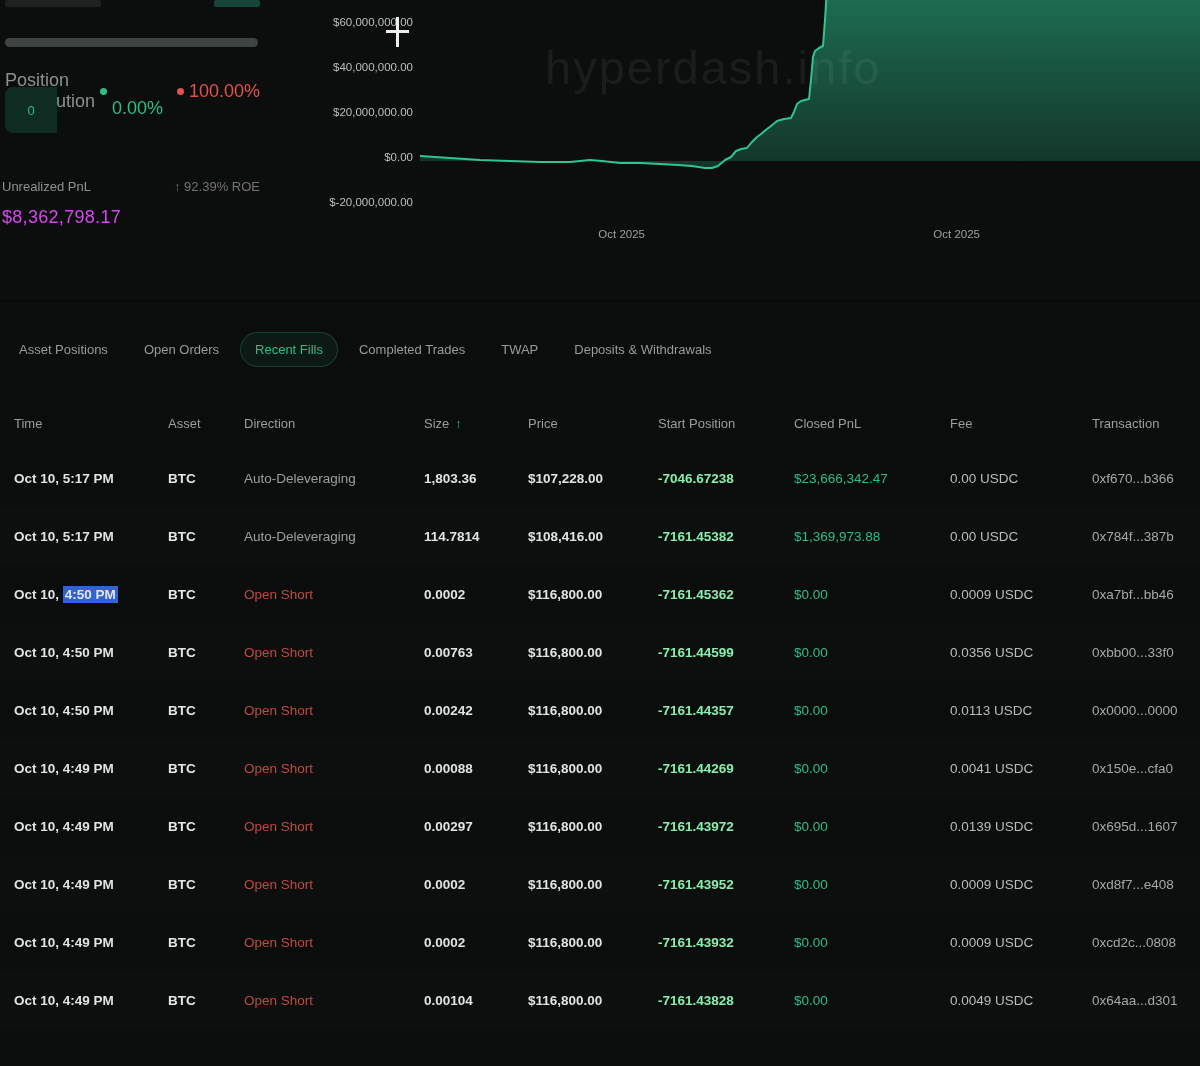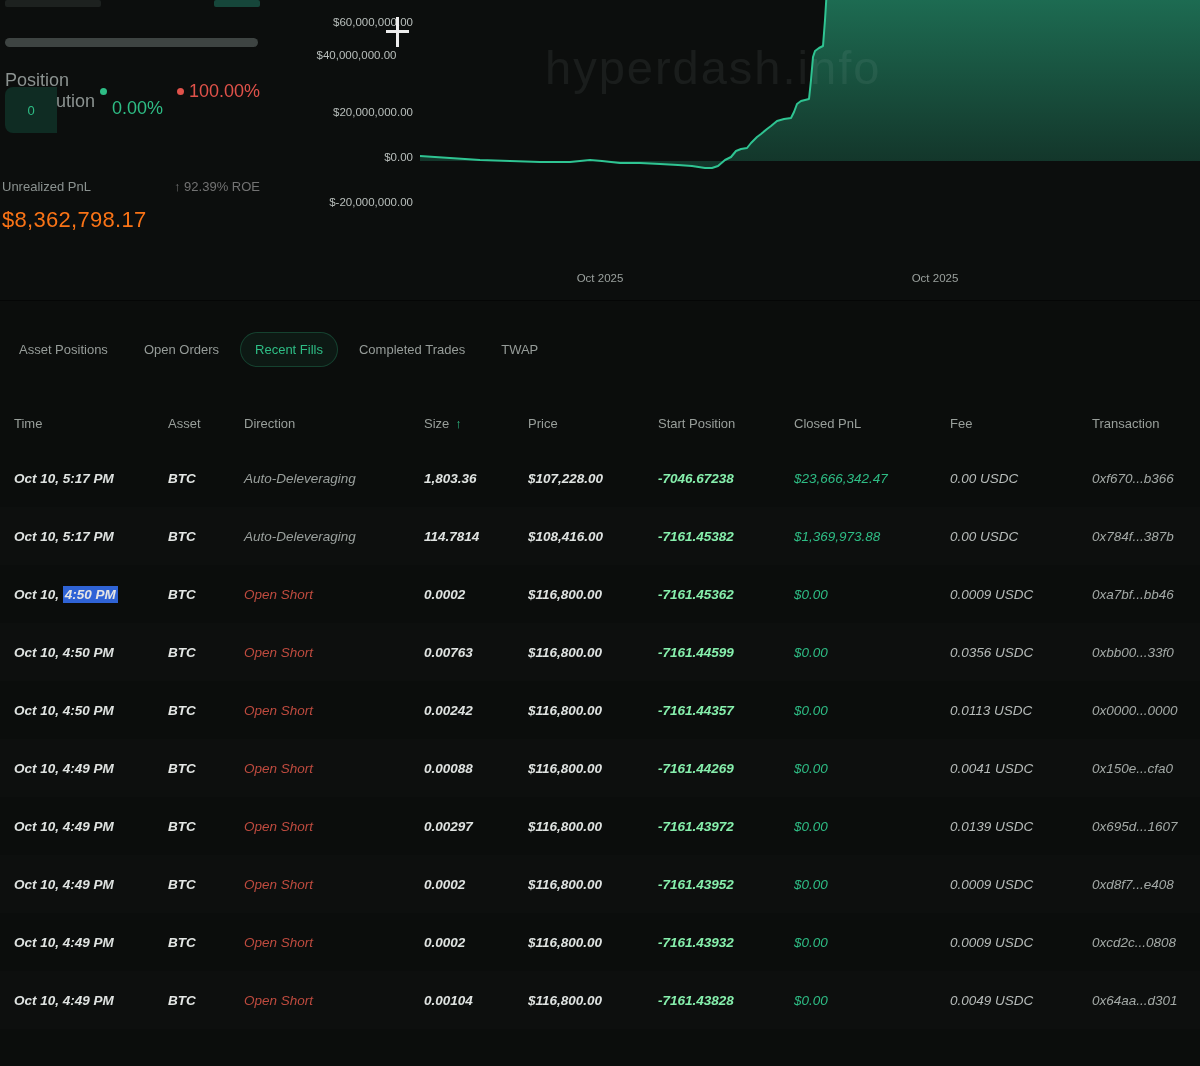--- a/index.html
+++ b/index.html
@@ -31,26 +31,26 @@
   .pct-green { color:#2ebd85;margin-top:35px; }
   .pct-red { color:#e0524a; }
 
   .dist-bar { position:absolute; left:5px; top:87px; width:253px; height:46px; border-radius:8px; overflow:hidden; display:flex; }
   .dist-long { width:52px; background:#0f2c23; color:#2ebd85; display:flex; align-items:center; justify-content:center; font-size:13px; }
   .dist-short { flex:1; background:#2e1517; color:#df5149; display:flex; align-items:center; justify-content:center; font-size:13.5px; }
 
   .upnl-row { position:absolute; left:2px; top:179px; width:258px; display:flex; font-size:13px; }
   .upnl-label { color:#8b9290; }
   .upnl-roe { margin-left:auto; color:#737373; }
-  .upnl-value { position:absolute; left:2px; top:207px; color:#f97316; font-size:22px; letter-spacing:0.3px; }
+  .upnl-value { position:absolute; left:2px; top:207px; color:#d946ef; font-size:18px; letter-spacing:0.3px; }
 
   
   .chart-area { position:absolute; left:290px; top:0; width:910px; height:300px; }
   .y-tick { position:absolute; left:10px; width:113px; text-align:right; font-size:11.5px; color:#b9bfbc; }
-  .x-tick { position:absolute; width:90px; text-align:center; font-size:11.5px; color:#9aa09d; top:228px;margin-top:44px; }
+  .x-tick { position:absolute; width:90px; text-align:right; font-size:11.5px; color:#9aa09d; top:228px; }
   .plot-svg { position:absolute; left:130px; top:0; }
   .watermark {
     position:absolute; left:255px; top:40px; width:440px;
     font-size:47px; color:rgba(215,224,220,0.07); letter-spacing:2px; white-space:nowrap;
   }
   .cursor-v { position:absolute; left:106px; top:17px; width:3px; height:30px; background:#ededed; }
   .cursor-h { position:absolute; left:96px; top:30px; width:23px; height:3px; background:#ededed; }
 
   
   .bottom-section { position:relative; width:1200px; height:766px; background:#0b0d0c; border-top:1px solid rgba(0,0,0,0.5); }
@@ -61,21 +61,21 @@
 
   .grid-row {
     display:grid;
     grid-template-columns:154px 76px 180px 104px 130px 136px 156px 142px 1fr;
     padding-left:14px; align-items:center;
   }
   .thead { margin-top:38px; height:36px; font-size:13px; color:#999f9b; }
   .th { cursor:pointer; }
   .sort-arrow { color:#2ebd85; margin-left:6px; }
 
-  .tbody { padding-top:8px;font-style:italic; }
+  .tbody { padding-top:8px; }
   .trow { height:58px; font-size:13.5px; }
   .trow:nth-child(even) { background:rgba(255,255,255,0.012); }
 
   .c-time { color:#dfe3e1; font-weight:600; }
   .c-asset { color:#e4e7e5; font-weight:700; }
   .c-dir.dir-adl { color:#9aa09d; }
   .c-dir.dir-short { color:#bf4b3f; }
   .c-num { color:#dfe3e1; font-weight:600; }
   .c-start { color:#86efac; font-weight:600; }
   .c-pnl { color:#2ebd85; }
@@ -111,21 +111,21 @@
     <div class="upnl-row">
       <span class="upnl-label">Unrealized PnL</span>
       <span class="upnl-roe">↑ 92.39% ROE</span>
     </div>
     <div class="upnl-value">$8,362,798.17</div>
   </div>
 
   <div class="chart-area">
     <div id="yticks">
         <div class="y-tick" style="top: 16px;">$60,000,000.00</div>
-        <div class="y-tick" style="top: 49px; text-align: center;">$40,000,000.00</div>
+        <div class="y-tick" style="top: 61px;">$40,000,000.00</div>
         <div class="y-tick" style="top: 106px;">$20,000,000.00</div>
         <div class="y-tick" style="top: 151px;">$0.00</div>
         <div class="y-tick" style="top: 196px;">$-20,000,000.00</div>
       </div>
     <svg class="plot-svg" width="780" height="250" viewBox="0 0 780 250">
       <defs>
         <linearGradient id="areaGrad" x1="0" y1="0" x2="0" y2="250" gradientUnits="userSpaceOnUse">
           <stop offset="0" stop-color="#2ec896" stop-opacity="0.5"></stop>
           <stop offset="0.64" stop-color="#2ec896" stop-opacity="0.22"></stop>
           <stop offset="1" stop-color="#2ec896" stop-opacity="0.08"></stop>
@@ -144,20 +144,21 @@
   </div>
 </div>
 
 <div class="bottom-section">
   <div class="tabs" id="tabs">
       <div class="tab">Asset Positions</div>
       <div class="tab">Open Orders</div>
       <div class="tab active">Recent Fills</div>
       <div class="tab">Completed Trades</div>
       <div class="tab">TWAP</div>
+      <div class="tab">Deposits &amp; Withdrawals</div>
     </div>
   <div class="grid-row thead" id="thead">
       <div class="th">Time</div>
       <div class="th">Asset</div>
       <div class="th">Direction</div>
       <div class="th">Size<span class="sort-arrow">↑</span></div>
       <div class="th">Price</div>
       <div class="th">Start Position</div>
       <div class="th">Closed PnL</div>
       <div class="th">Fee</div>

